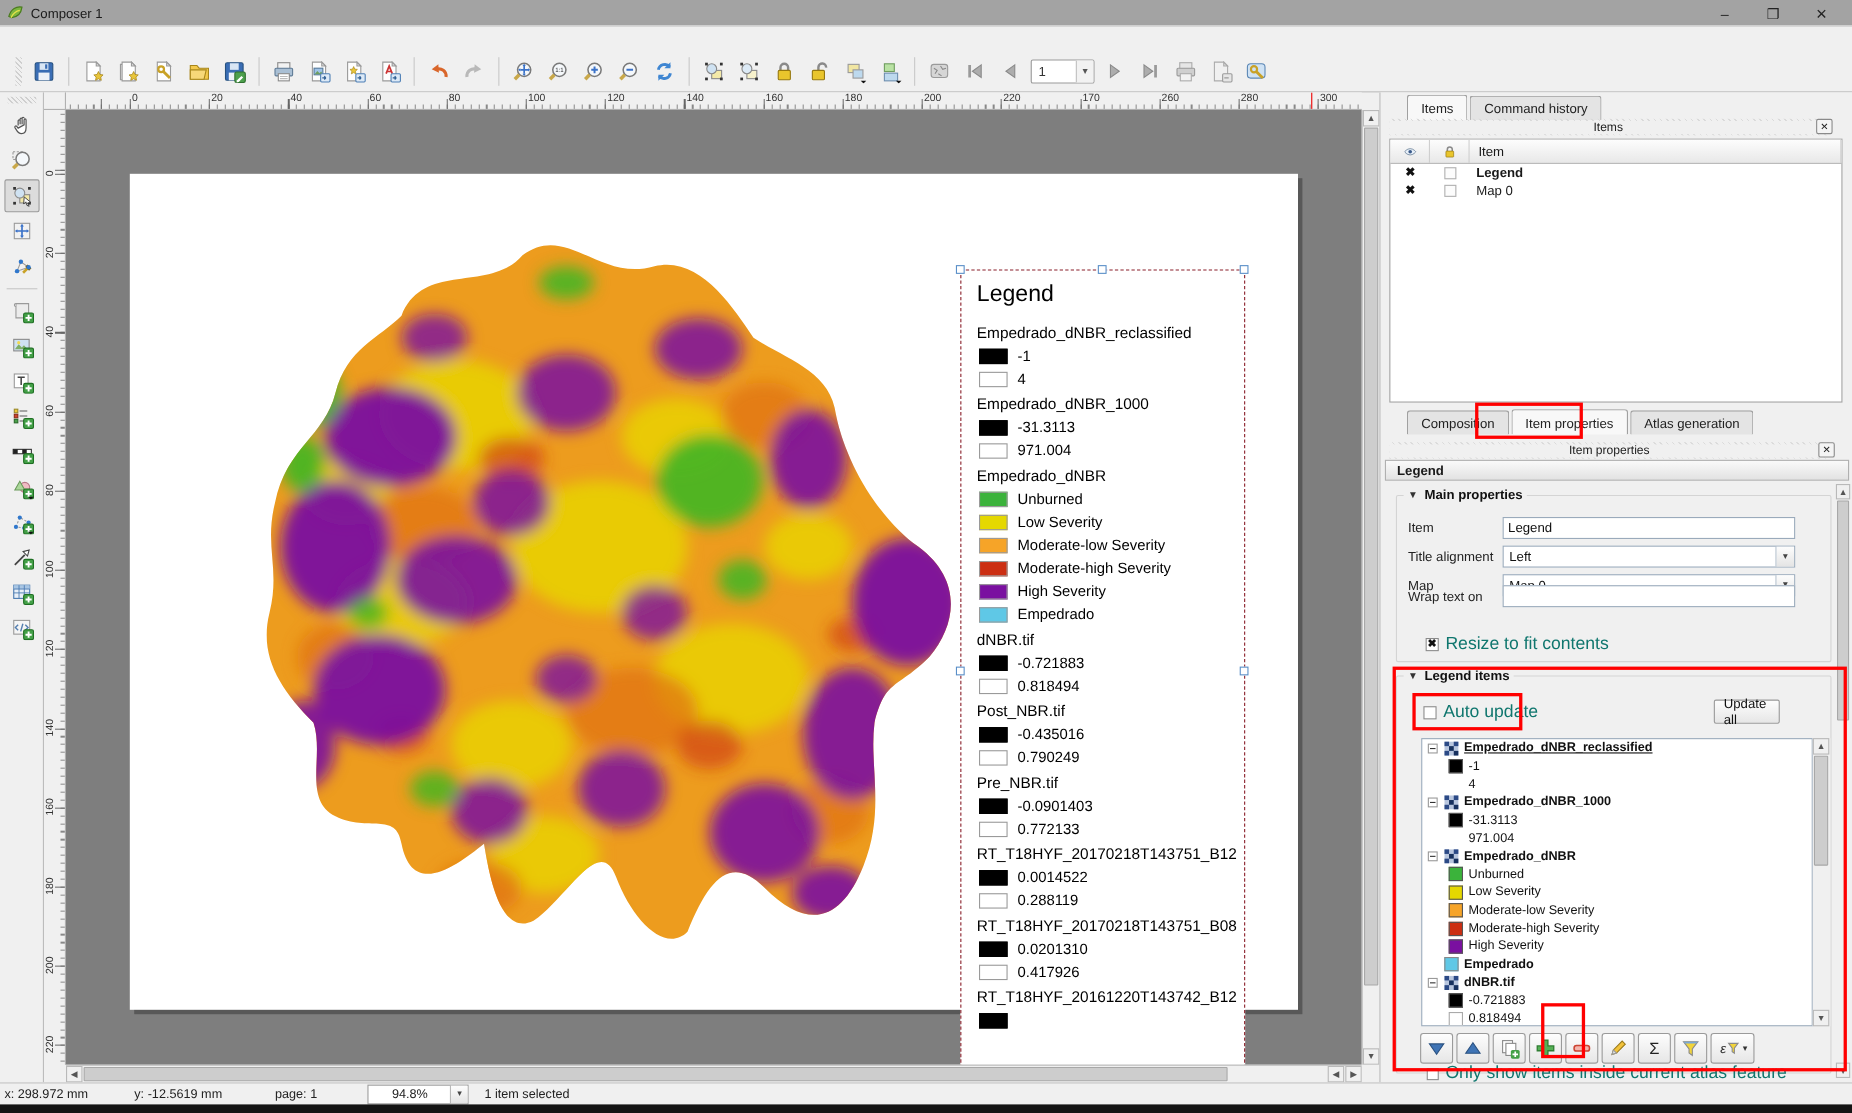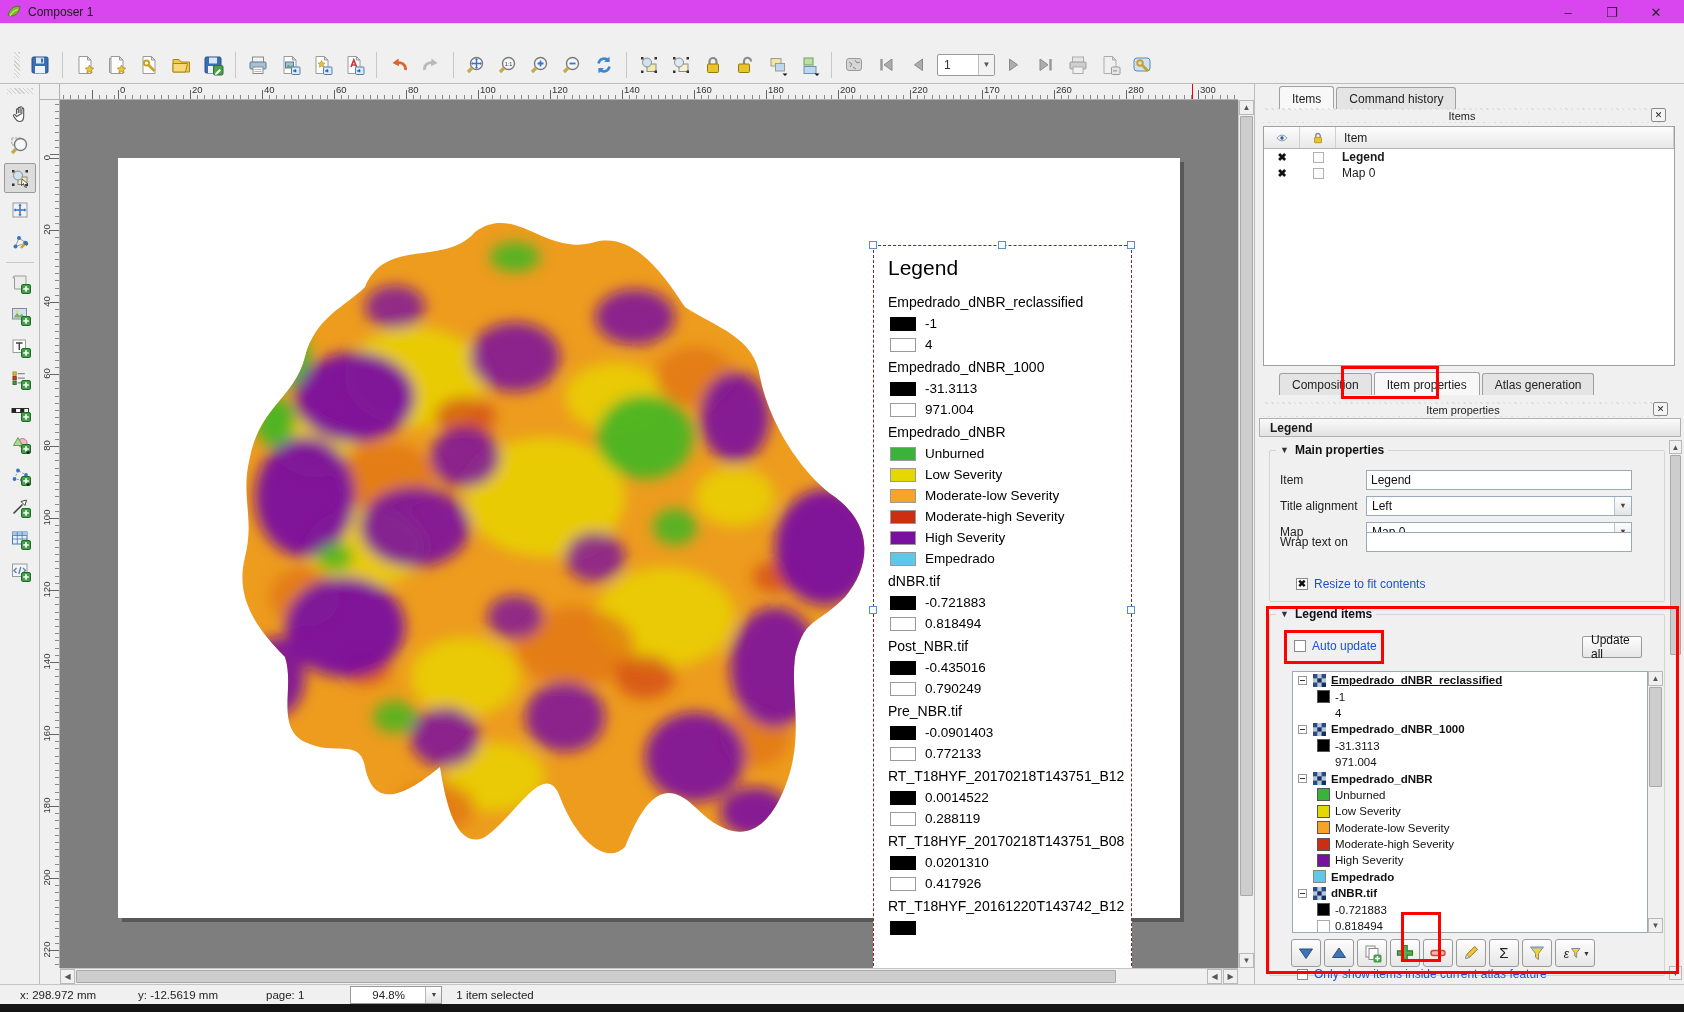--- a/index.html
+++ b/index.html
@@ -1,20 +1,20 @@
 <!DOCTYPE html>
 <html><head>
 <meta charset="utf-8">
 <style>
   * { margin:0; padding:0; box-sizing:border-box; }
   html,body { width:1684px; height:1012px; overflow:hidden; background:#000; }
   #app { position:relative; width:1684px; height:1012px; font-family:"Liberation Sans",sans-serif; background:#f0f0f0; color:#1a1a1a; }
 
   
-  #titlebar { position:absolute; left:0; top:0; width:1684px; height:24px; background:#d946ef; border-bottom:1px solid #e2e2e2; display:flex; align-items:center; }
+  #titlebar { position:absolute; left:0; top:0; width:1684px; height:24px; background:#a3a3a3; border-bottom:1px solid #e2e2e2; display:flex; align-items:center; }
   #titlebar .apptitle { font-size:12px; margin-left:6px; }
   #winctrl { position:absolute; right:6px; top:0; height:24px; display:flex; }
   .winbtn { width:44px; height:24px; display:flex; align-items:center; justify-content:center; font-size:13px; color:#222; }
   #menubar { position:absolute; left:0; top:24px; width:1684px; height:22px; background:#f0f0f0; border-bottom:1px solid #e0e0e0; display:flex; align-items:center; padding-left:6px; }
   .menuitem { font-size:12px; padding:2px 10px; }
   .menuitem u { text-decoration:underline; }
   #toolbar { position:absolute; left:0; top:46px; width:1684px; height:38px; background:#f0f0f0; border-bottom:1px solid #bcbcbc; display:flex; align-items:center; padding-left:14px; }
   .tbtn { width:30px; height:30px; margin:0 1px; display:flex; align-items:center; justify-content:center; border:1px solid transparent; border-radius:2px; background:transparent; }
   .tsep { width:1px; height:26px; background:#c8c8c8; margin:0 6px; }
   .grip { width:6px; height:26px; margin-right:4px;
@@ -89,21 +89,21 @@
   .ghead { position:absolute; top:-8px; left:6px; background:#f0f0f0; display:flex; align-items:center; padding:0 4px; font-weight:bold; font-size:12px; color:#111; }
   .ghead .tri { font-size:9px; color:#333; margin-right:6px; }
   .frow { position:absolute; left:10px; display:flex; align-items:center; height:21px; }
   .flabel { width:86px; font-size:12px; color:#222; }
   .tinput { width:266px; height:20px; background:#fff; border:1px solid #9aaabb; font-size:12px; padding:0 4px; font-family:"Liberation Sans",sans-serif; color:#111; }
   .combo { width:266px; height:20px; background:#fff; border:1px solid #9aaabb; display:flex; align-items:center; }
   .combo .val { flex:1; font-size:12px; padding-left:5px; color:#111; }
   .combo .dd { width:17px; height:18px; background:linear-gradient(#fdfdfd,#e4e4e4); border-left:1px solid #b8c4cf; display:flex; align-items:center; justify-content:center; font-size:7.5px; color:#444; }
   .cbrow { position:absolute; display:flex; align-items:center; }
   .cbox { width:12px; height:12px; background:#fff; border:1px solid #8a8a8a; display:flex; align-items:center; justify-content:center; font-size:10px; font-weight:bold; color:#111; line-height:10px; margin-right:6px; }
-  .cblbl { font-size:12px; color:#1d4ed8; }
+  .cblbl { font-size:16px; color:#0f766e; }
   .pbtn { height:22px; background:linear-gradient(#fdfdfd,#e6e6e6); border:1px solid #9a9a9a; border-radius:2px; font-size:12px; display:flex; align-items:center; justify-content:center; padding:0 8px; color:#111; }
 
   #tree { position:absolute; left:22px; top:56px; width:356px; height:262px; background:#fff; border:1px solid #9aaabb; overflow:hidden; }
   .trow { display:flex; align-items:center; height:16.4px; position:relative; }
   .exp { width:9px; height:9px; border:1px solid #999; background:#fff; margin:0 6px 0 5px; position:relative; flex:none; }
   .exp:after { content:""; position:absolute; left:1px; top:3px; width:5px; height:1px; background:#333; }
   .noexp { width:20px; flex:none; }
   .tico { width:13px; height:13px; margin-right:5px; flex:none; }
   .tsw { width:13px; height:13px; margin:0 5px 0 24px; flex:none; border:1px solid transparent; }
   .trow .tl { font-size:11.5px; color:#111; white-space:nowrap; }
@@ -113,21 +113,21 @@
   .lbtns { position:absolute; display:flex; }
   .lbtn { width:30px; height:28px; margin-right:3px; background:linear-gradient(#fdfdfd,#e6e6e6); border:1px solid #9a9a9a; border-radius:3px; display:flex; align-items:center; justify-content:center; }
   .lbtn.wide { width:40px; }
   .lbtn .dd2 { font-size:7px; color:#333; margin-left:1px; }
   #panelscroll { position:absolute; left:414px; top:356px; width:14px; height:540px; }
 
   .redbox { position:absolute; border:3px solid #ff0000; pointer-events:none; }
 
   
   #statusbar { position:absolute; left:0; top:984px; width:1684px; height:20px; background:#f0f0f0; border-top:1px solid #c4c4c4; display:flex; align-items:center; font-size:11.5px; color:#222; }
-  #statusbar .sfield { margin-left:20px; }
+  #statusbar .sfield { margin-left:4px; }
   #statusbar .f2 { margin-left:42px; } #statusbar .f3 { margin-left:48px; }
   .zoomcombo { width:92px; height:18px; background:#fff; border:1px solid #9a9a9a; display:flex; align-items:center; margin-left:46px; }
   .zoomcombo .val { flex:1; font-size:11.5px; padding-left:21px; }
   .zoomcombo .dd { width:16px; height:16px; background:linear-gradient(#fdfdfd,#e4e4e4); border-left:1px solid #b8b8b8; display:flex; align-items:center; justify-content:center; font-size:7px; color:#444; }
   #footer { position:absolute; left:0; top:1004px; width:1684px; height:8px; background:#141414; }
 </style>
 </head>
 <body>
 
 <div id="app">
@@ -841,21 +841,21 @@
 
     <div class="group" style="top:530px;height:362px;">
       <div class="ghead">
           <span class="tri">▼</span>
           <span>Legend items</span>
         </div>
       <div class="cbrow" style="left:24px;top:24px;">
         <span class="cbox"></span>
         <span class="cblbl">Auto update</span>
       </div>
-      <div class="pbtn" style="position:absolute;left:312px;top:21px;width:60px;">Update all</div>
+      <div class="pbtn" style="position:absolute;left:288px;top:21px;width:60px;">Update all</div>
 
       <div id="tree">
           <div class="trow">
             <span class="exp"></span>
             <span style="display: flex;">
               <svg class="tico" width="13" height="13" viewBox="0 0 13 13">
                 <rect width="13" height="13" fill="#b8c6de"></rect>
                 <rect width="4.3" height="4.3" fill="#2c4a86"></rect>
                 <rect x="8.6" width="4.4" height="4.3" fill="#2c4a86"></rect>
                 <rect x="4.3" y="4.3" width="4.3" height="4.3" fill="#16305e"></rect>

